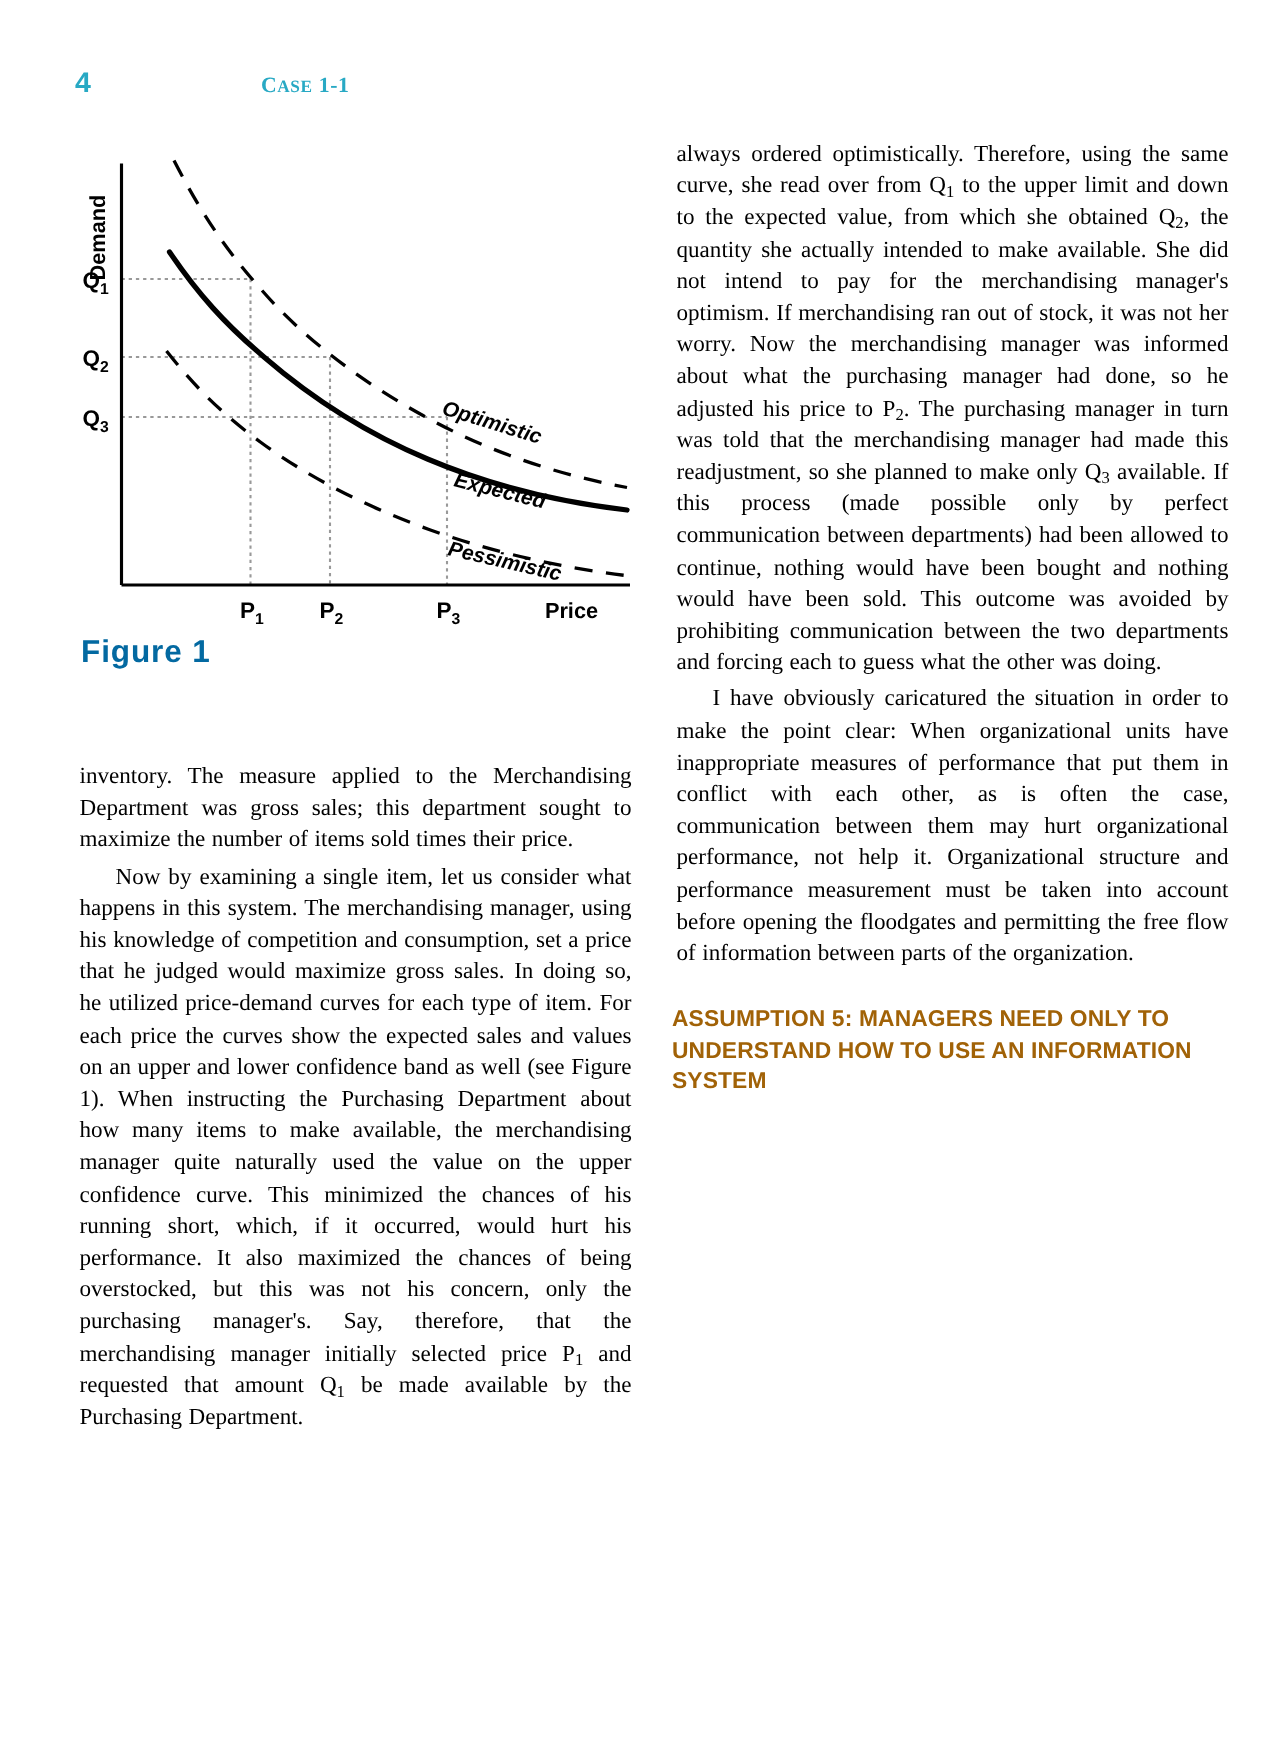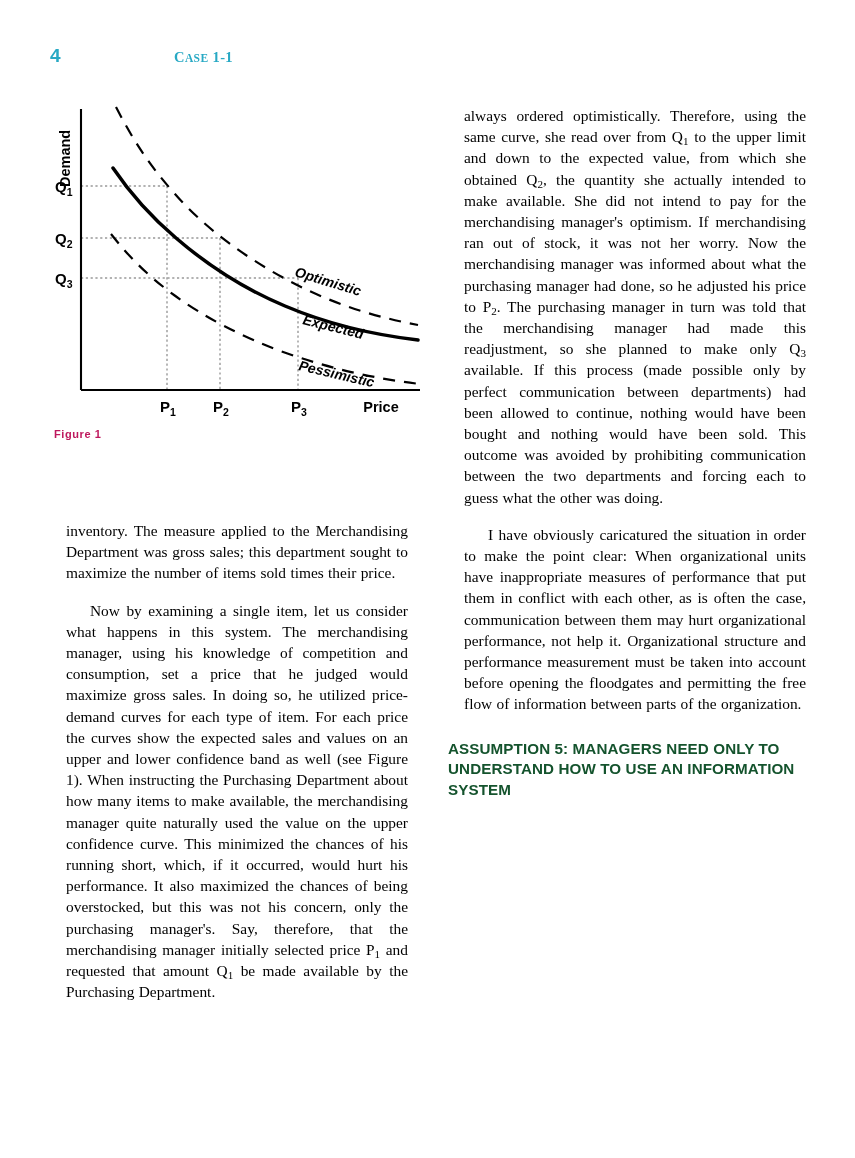--- a/index.html
+++ b/index.html
@@ -68,21 +68,21 @@
   }
   .col-left {
     left: 50px;
     top: 92px;
   }
   .col-right {
     left: 448px;
     top: 89px;
   }
   .col p {
-    margin: 16px;
+    margin: 3px;
     text-indent: 24px;
     text-align: justify;
     text-justify: inter-word;
     word-spacing: 0.5px;
   }
   .col p.noindent {
     text-indent: 0;
   }
 
   
@@ -95,37 +95,37 @@
     position: relative;
     width: 374px;
     height: 330px;
   }
   .figure-caption {
     position: absolute;
     left: 4px;
     top: 332px;
     font-family: "Liberation Sans", "DejaVu Sans", sans-serif;
     font-weight: bold;
-    font-size: 11px;
+    font-size: 21px;
     letter-spacing: 0.6px;
-    color: #be185d;
+    color: #0369a1;
   }
   .figure-spacer { height: 64px; }
 
   
   .sect-head {
     font-family: "Liberation Sans", "DejaVu Sans", sans-serif;
     font-weight: bold;
     font-size: 15.2px;
     line-height: 20.5px;
     letter-spacing: 0.1px;
     text-indent: 0;
     text-align: left;
     margin: 24px 0 14px 0;
-    color: #14532d;
+    color: #a16207;
   }
 
   .runin { font-weight: bold; }
 
   sub {
     font-size: 0.72em;
     vertical-align: -0.28em;
     line-height: 0;
   }
 </style>

